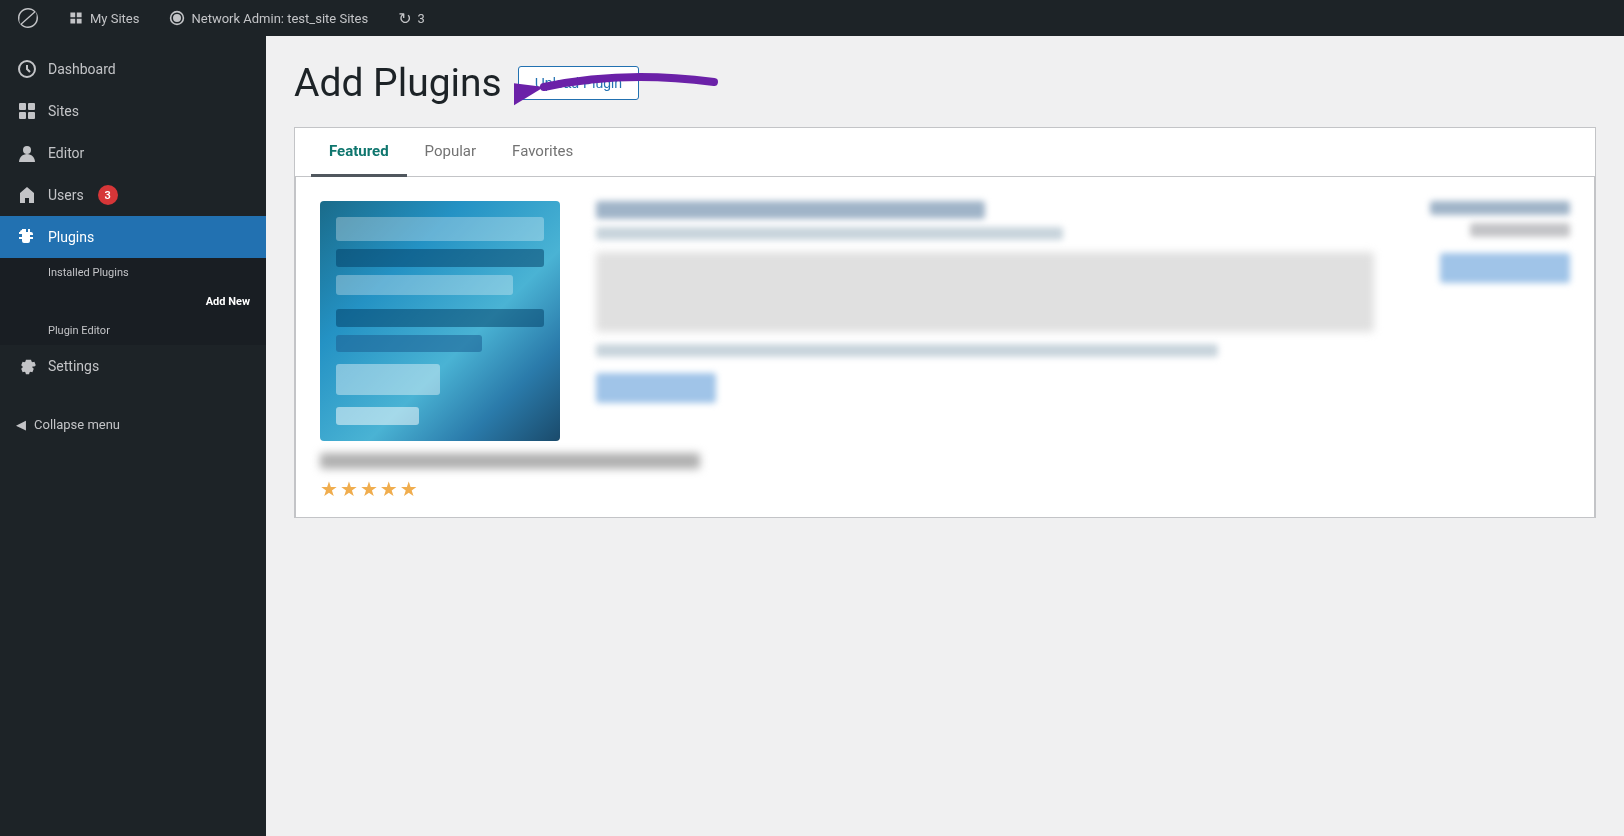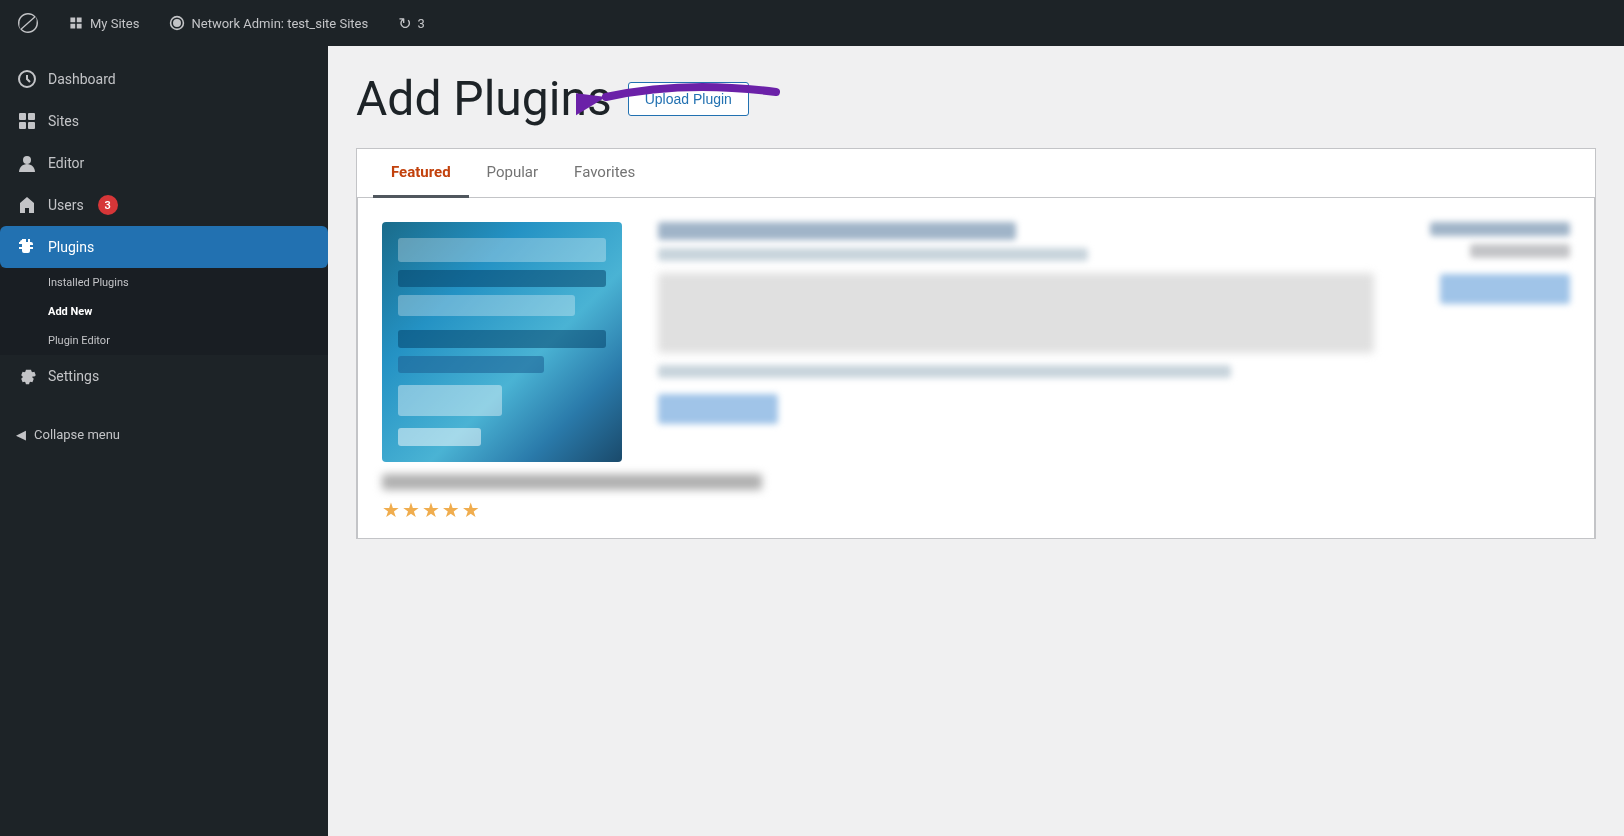--- a/index.html
+++ b/index.html
@@ -1,21 +1,21 @@
 <!DOCTYPE html>
 <html><head>
   <meta charset="utf-8">
   <style>
     * { margin: 0; padding: 0; box-sizing: border-box; }
     body { font-family: -apple-system, BlinkMacSystemFont, "Segoe UI", Roboto, sans-serif; background: #f0f0f1; display: flex; flex-direction: column; height: 836px; overflow: hidden; }
 
     
     .admin-bar {
       background: #1d2327;
-      height: 46px;
+      height: 36px;
       display: flex;
       align-items: center;
       padding: 0 12px;
       gap: 18px;
       flex-shrink: 0;
       z-index: 100;
     }
     .admin-bar-item {
       display: flex;
       align-items: center;
@@ -37,37 +37,37 @@
 
     
     .layout {
       display: flex;
       flex: 1;
       overflow: hidden;
     }
 
     
     .sidebar {
-      width: 328px;
+      width: 266px;
       background: #1d2327;
       flex-shrink: 0;
       overflow-y: auto;
       padding-top: 12px;
     }
     .sidebar-item {
       display: flex;
       align-items: center;
       gap: 10px;
       padding: 10px 16px;
       color: #c3c4c7;
       font-size: 14px;
       cursor: pointer;
       text-decoration: none;
     }
-    .sidebar-item.active { background: #2271b1; color: #fff; border-radius: 6px; }
+    .sidebar-item.active { background: #2271b1; color: #fff; }
     .sidebar-item .icon { width: 22px; height: 22px; display: flex; align-items: center; justify-content: center; flex-shrink: 0; }
     .sidebar-item .icon svg { width: 20px; height: 20px; fill: currentColor; }
 
     .sidebar-badge {
       background: #d63638;
       color: #fff;
       border-radius: 50%;
       width: 20px;
       height: 20px;
       font-size: 11px;
@@ -82,21 +82,21 @@
       background: #191e23;
     }
     .sidebar-submenu-item {
       display: flex;
       align-items: center;
       padding: 8px 16px 8px 48px;
       color: #c3c4c7;
       font-size: 11px;
       cursor: pointer;
     }
-    .sidebar-submenu-item.active { color: #fff; font-weight: 700; }
+    .sidebar-submenu-item.active { color: #fff; font-weight: 700; justify-content: flex-end; }
 
     
     .main-content {
       flex: 1;
       overflow-y: auto;
       background: #f0f0f1;
       padding: 0;
     }
 
     .content-wrap {
@@ -106,21 +106,21 @@
 
     
     .page-header {
       display: flex;
       align-items: center;
       gap: 16px;
       margin-bottom: 20px;
       position: relative;
     }
     .page-title {
-      font-size: 48px;
+      font-size: 39px;
       font-weight: 400;
       color: #1d2327;
       line-height: 1.2;
     }
     .upload-plugin-btn {
       border: 1px solid #2271b1;
       color: #2271b1;
       background: #fff;
       padding: 8px 16px;
       font-size: 14px;
@@ -143,21 +143,21 @@
     }
     .tab-item {
       padding: 14px 18px;
       font-size: 15px;
       color: #737373;
       cursor: pointer;
       border-bottom: 3px solid transparent;
       margin-bottom: -1px;
     }
     .tab-item.active {
-      color: #c2410c;
+      color: #0f766e;
       font-weight: 700;
       border-bottom-color: #50575e;
     }
 
     
     .plugin-content {
       background: #fff;
       border: 1px solid #c3c4c7;
       border-top: none;
       padding: 24px 24px 16px;

